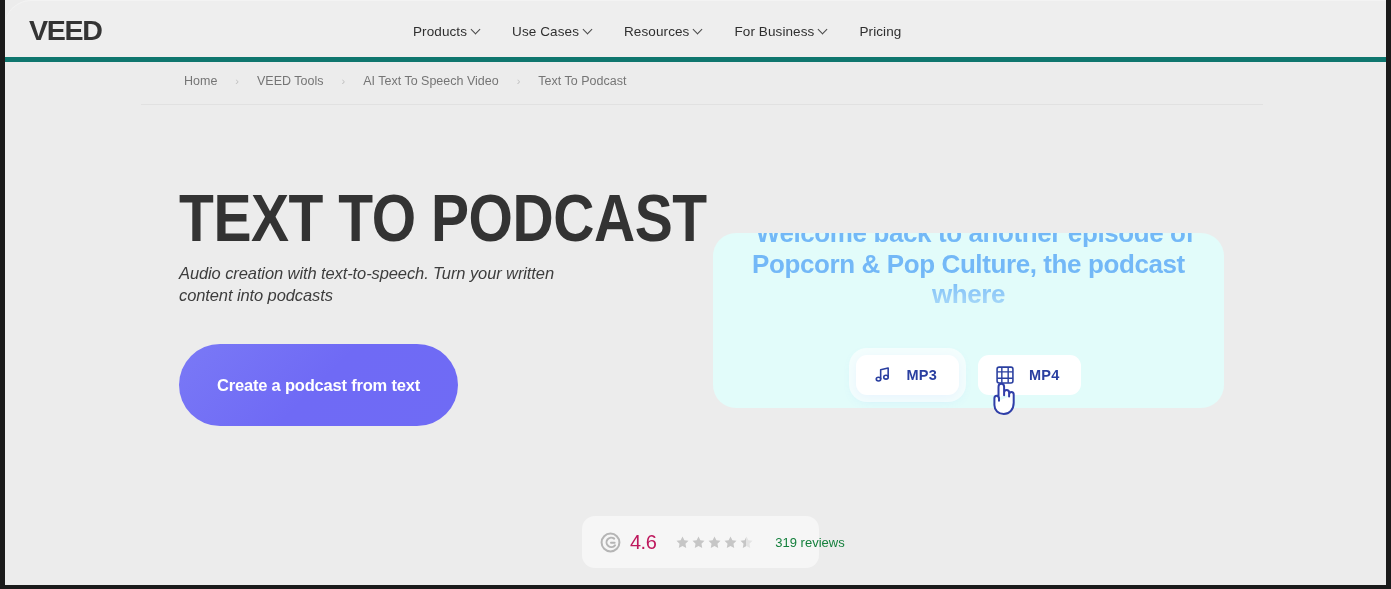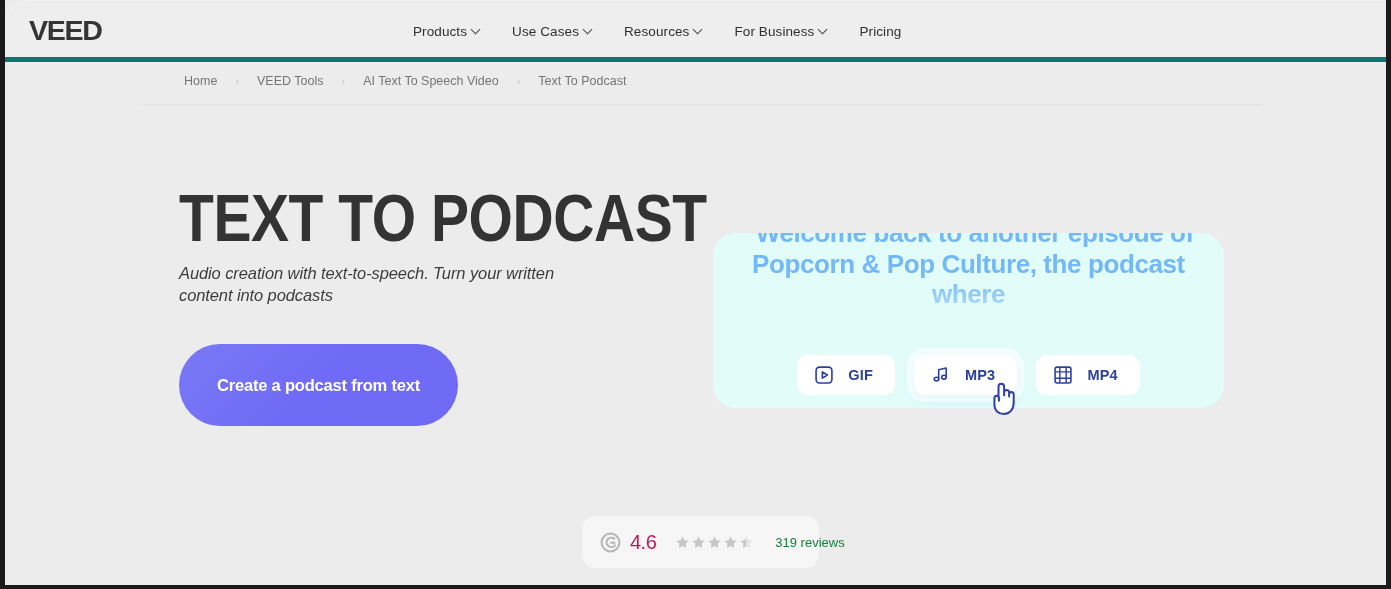--- a/index.html
+++ b/index.html
@@ -383,27 +383,20 @@
     <h1 id="hero-heading">TEXT TO PODCAST</h1>
     <p id="hero-subheading">Audio creation with text-to-speech. Turn your written content into podcasts</p>
     <button id="cta-button">Create a podcast from text</button>
 
     <div id="preview-card">
 
       <div id="transcript-text">“Welcome back to another episode of Popcorn &amp; Pop Culture, the podcast where</div>
 
       <div id="format-row">
 
-        <button class="format-button">
-          <svg class="format-icon" viewBox="0 0 24 24" fill="none">
-            <rect x="2.5" y="2.5" width="19" height="19" rx="4" stroke="#2a3fa0" stroke-width="1.9"></rect>
-            <path d="M10 8.2 L16 12 L10 15.8 Z" stroke="#2a3fa0" stroke-width="1.9" stroke-linejoin="round" fill="none"></path>
-          </svg>
-          <span>GIF</span>
-        </button>
 
         <button class="format-button is-hovered">
           <svg class="format-icon" viewBox="0 0 24 24" fill="none">
             <path d="M9.2 16.4V5.6l9-2v10.6" stroke="#2a3fa0" stroke-width="1.9" stroke-linecap="round" stroke-linejoin="round"></path>
             <ellipse cx="6.6" cy="16.9" rx="2.7" ry="2.3" stroke="#2a3fa0" stroke-width="1.9"></ellipse>
             <ellipse cx="15.6" cy="14.6" rx="2.7" ry="2.3" stroke="#2a3fa0" stroke-width="1.9"></ellipse>
           </svg>
           <span>MP3</span>
         </button>
 

